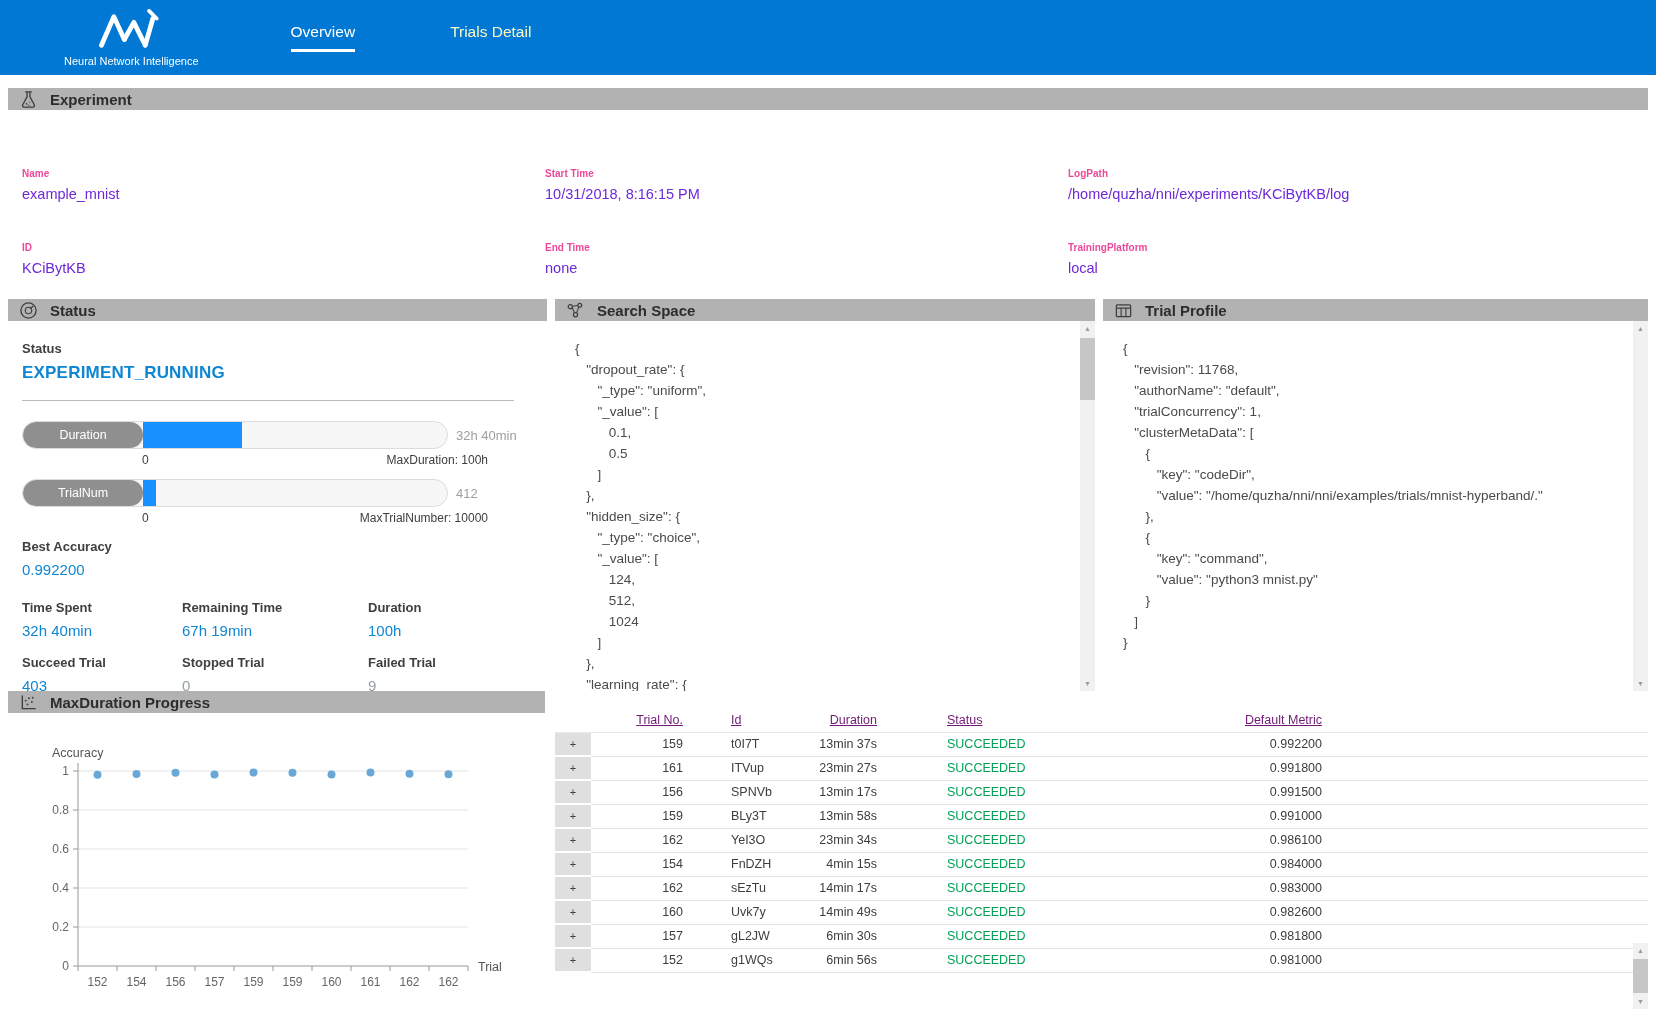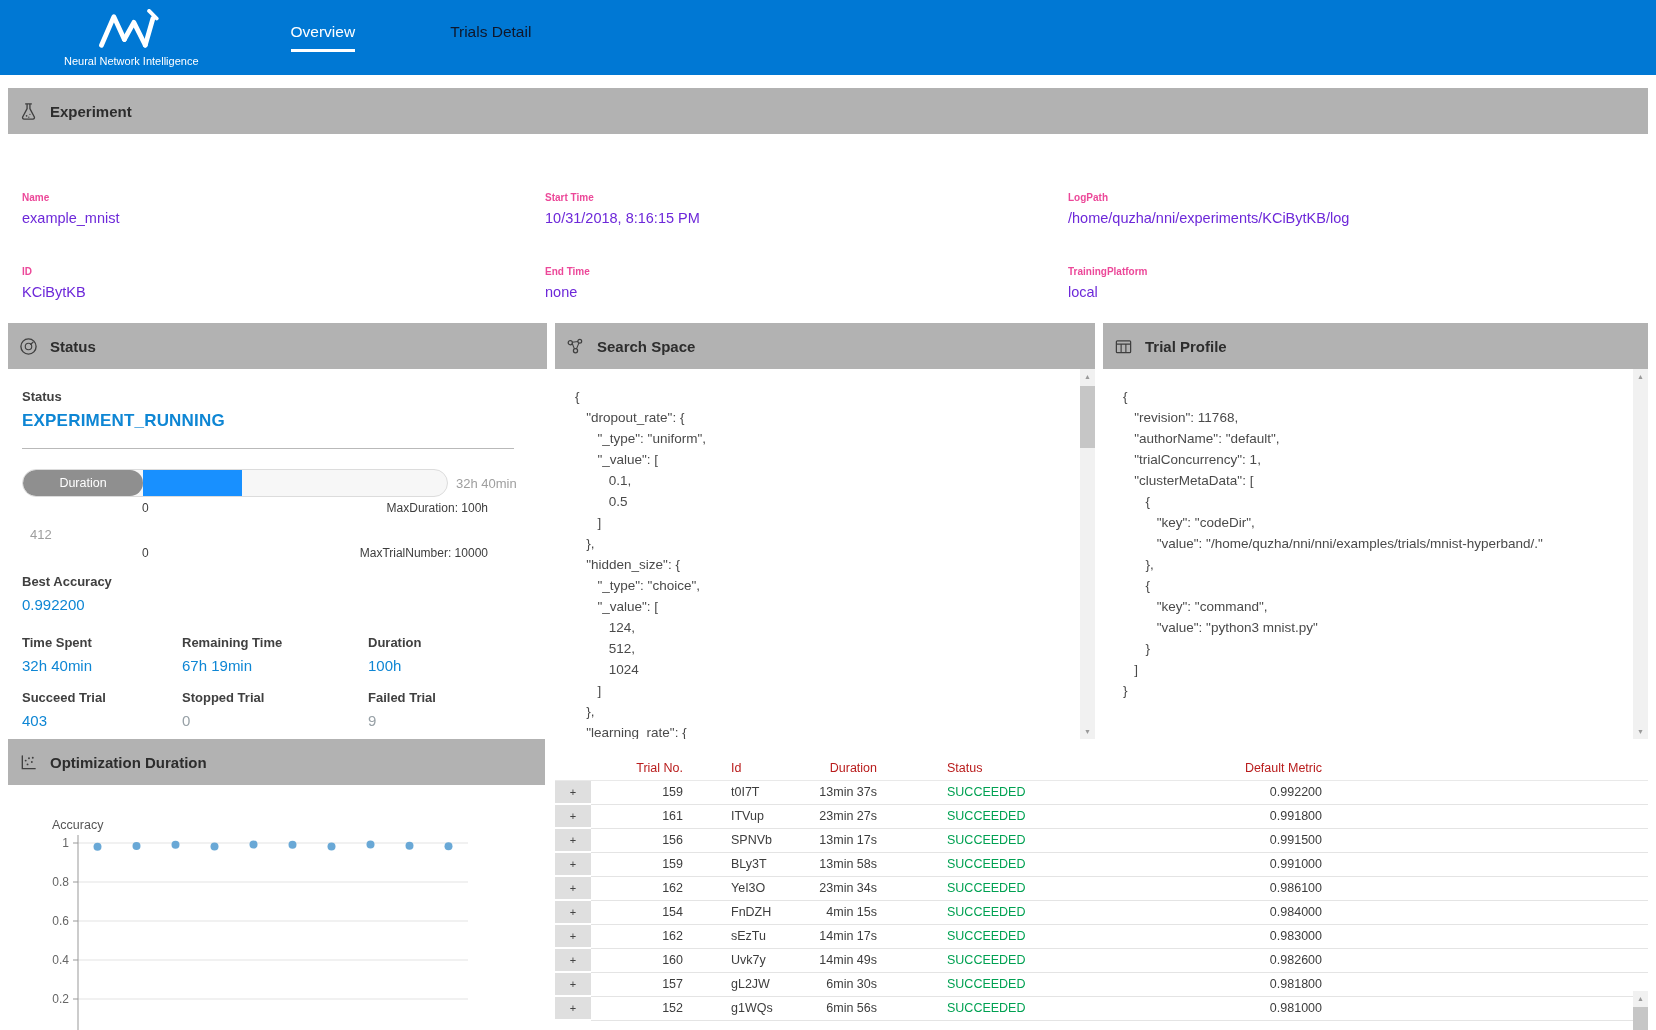--- a/index.html
+++ b/index.html
@@ -10,25 +10,25 @@
     color: #333;
   }
   
   .topnav {
     height: 75px; background: #0078d4; display: flex; align-items: center;
   }
   .logo-wrap { margin-left: 64px; display: flex; flex-direction: column; align-items: center; }
   .logo-mark { width: 74px; height: 40px; }
   .logo-sub { color: #fff; font-size: 11px; font-weight: normal; margin-top: 6px; white-space: nowrap; }
   .nav-tabs { display: flex; margin-left: 92px; gap: 95px; align-items: center; }
-  .nav-tab { font-size: 15.5px; color: #0f172a; cursor: pointer; padding-bottom: 8px; border-bottom: 3px solid transparent; }
+  .nav-tab { font-size: 15.5px; color: #fef9c3; cursor: pointer; padding-bottom: 8px; border-bottom: 3px solid transparent; }
   .nav-tab.active { color: #ffffff; border-bottom-color: #ffffff; }
   
   .band {
-    height: 46px; background: #b2b2b2; display: flex; align-items: center;
+    height: 22px; background: #b2b2b2; display: flex; align-items: center;
   }
   .band .b-icon { width: 19px; height: 19px; margin-left: 11px; flex: 0 0 auto; }
   .band .b-title { font-size: 15px; font-weight: bold; color: #2d2d2d; margin-left: 12px; white-space: nowrap; }
   
   .experiment-sec { margin: 13px 8px 0 8px; }
   .exp-content { display: flex; padding: 18px 0 14px 14px; }
   .exp-col-0 { width: 523px; }
   .exp-col-1 { width: 523px; }
   .exp-col-2 { flex: 1; }
   .fld-label { font-size: 10px; font-weight: bold; color: #ec4899; margin-bottom: 7px; margin-top: 40px; }
@@ -76,21 +76,21 @@
   .sb-arrow.down { position: absolute; bottom: 0; left: 0; }
   .sb-thumb { position: absolute; left: 0; width: 15px; background: #c6c6c6; cursor: pointer; }
   
   .bot-row { display: flex; margin: 0 8px; gap: 8px; }
   .p-chart { width: 537px; }
   .p-top10 { flex: 1; }
   .chart-wrap { padding: 28px 0 0 8px; }
   
   .tbl { margin: 18px 0 0 2px; font-size: 12.5px; }
   .tbl-grid { display: grid; grid-template-columns: 36px 100px 96px 90px 245px 200px 1fr; align-items: center; }
-  .tbl-head { height: 24px; color: #b91c1c; }
+  .tbl-head { height: 24px; color: #701a75; text-decoration: underline; }
   .tbl-row { height: 24px; }
   .c-expand { background: #dfdfdf; border-bottom: 2px solid #fff; height: 24px; display: flex; align-items: center; justify-content: center; color: #444; font-size: 11px; cursor: pointer; }
   .c-no { text-align: right; padding-right: 8px; }
   .c-id { padding-left: 40px; }
   .c-dur { text-align: right; }
   .c-status { padding-left: 70px; }
   .c-status.ok { color: #00a152; }
   .c-metric { text-align: right; }
   .tbl-row > div:not(.c-expand) { border-bottom: 1px solid #e4e4e4; height: 24px; line-height: 23px; color: #3d3d3d; }
   .tbl-head > div { border-bottom: 1px solid #e9e9e9; height: 24px; line-height: 23px; }
@@ -168,20 +168,24 @@
               <div class="bar-pill">Duration</div>
               <div class="bar-fill" style="width: 99.3px; background: rgb(24, 144, 255);"></div>
             </div>
             <div class="bar-value">32h 40min</div>
           </div>
           <div class="bar-sub">
             <span>0</span>
             <span>MaxDuration: 100h</span>
           </div>
           <div class="bar-row">
+            <div class="bar-track">
+              <div class="bar-pill">TrialNum</div>
+              <div class="bar-fill" style="width: 12.5px; background: rgb(24, 144, 255);"></div>
+            </div>
             <div class="bar-value">412</div>
           </div>
           <div class="bar-sub">
             <span>0</span>
             <span>MaxTrialNumber: 10000</span>
           </div>
         </div>
       <div class="best-wrap">
         <div class="st-label">Best Accuracy</div>
         <div class="best-value">0.992200</div>
@@ -288,21 +292,21 @@
   <div class="panel p-chart">
     <div class="band">
       <svg class="b-icon" viewBox="0 0 20 20">
         <path d="M3.5 3 V16.5 H17" fill="none" stroke="#3f3f3f" stroke-width="1.4" stroke-linecap="round"></path>
         <circle cx="7" cy="8" r="1" fill="#3f3f3f"></circle>
           <circle cx="10.5" cy="5.5" r="1" fill="#3f3f3f"></circle>
         <circle cx="13.5" cy="9.5" r="1" fill="#3f3f3f"></circle>
           <circle cx="9" cy="12" r="1" fill="#3f3f3f"></circle>
         <circle cx="14.5" cy="5" r="1" fill="#3f3f3f"></circle>
       </svg>
-      <span class="b-title">Optimization Duration</span>
+      <span class="b-title">MaxDuration Progress</span>
     </div>
     <div class="chart-wrap">
       <svg id="acc-chart" width="528" height="268">
           <text x="36" y="16" font-size="12.5" fill="#555">Accuracy</text>
           <line x1="57" y1="225" x2="62" y2="225" stroke="#999"></line>
           <text x="53" y="229" font-size="12" fill="#666" text-anchor="end">0</text>
           <line x1="62" y1="186" x2="452" y2="186" stroke="#e3e3e3" stroke-width="1"></line>
           <line x1="57" y1="186" x2="62" y2="186" stroke="#999"></line>
           <text x="53" y="190" font-size="12" fill="#666" text-anchor="end">0.2</text>
           <line x1="62" y1="147" x2="452" y2="147" stroke="#e3e3e3" stroke-width="1"></line>

